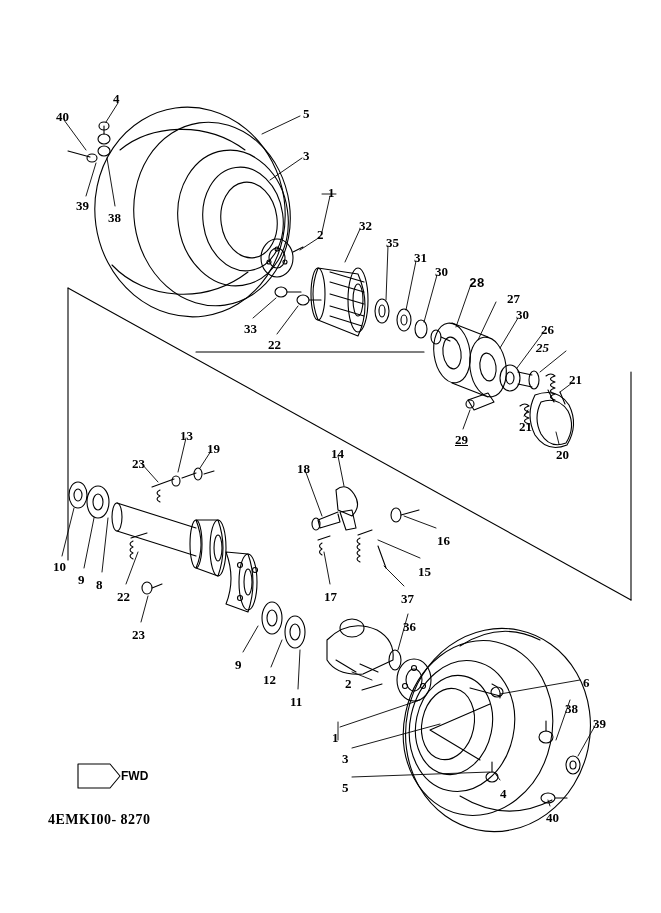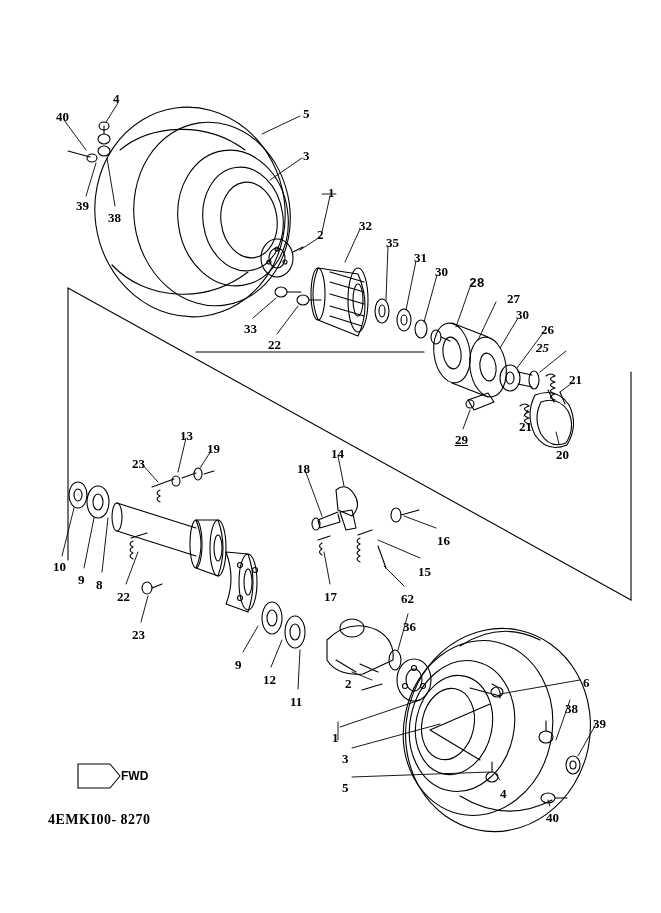--- a/index.html
+++ b/index.html
@@ -340,21 +340,21 @@
   <div class="callout" style="left:331px; top:447px;">14</div>
   <div class="callout" style="left:297px; top:462px;">18</div>
   <div class="callout" style="left:437px; top:534px;">16</div>
   <div class="callout" style="left:53px; top:560px;">10</div>
   <div class="callout" style="left:78px; top:573px;">9</div>
   <div class="callout" style="left:96px; top:578px;">8</div>
   <div class="callout" style="left:117px; top:590px;">22</div>
   <div class="callout" style="left:132px; top:628px;">23</div>
   <div class="callout" style="left:324px; top:590px;">17</div>
   <div class="callout" style="left:418px; top:565px;">15</div>
-  <div class="callout" style="left:401px; top:592px;">62</div>
+  <div class="callout" style="left:401px; top:592px;">37</div>
   <div class="callout" style="left:235px; top:658px;">9</div>
   <div class="callout" style="left:263px; top:673px;">12</div>
   <div class="callout" style="left:290px; top:695px;">11</div>
   <div class="callout" style="left:403px; top:620px;">36</div>
   <div class="callout" style="left:345px; top:677px;">2</div>
   <div class="callout" style="left:583px; top:676px;">6</div>
   <div class="callout" style="left:565px; top:702px;">38</div>
   <div class="callout" style="left:593px; top:717px;">39</div>
   <div class="callout" style="left:332px; top:731px;">1</div>
   <div class="callout" style="left:342px; top:752px;">3</div>

